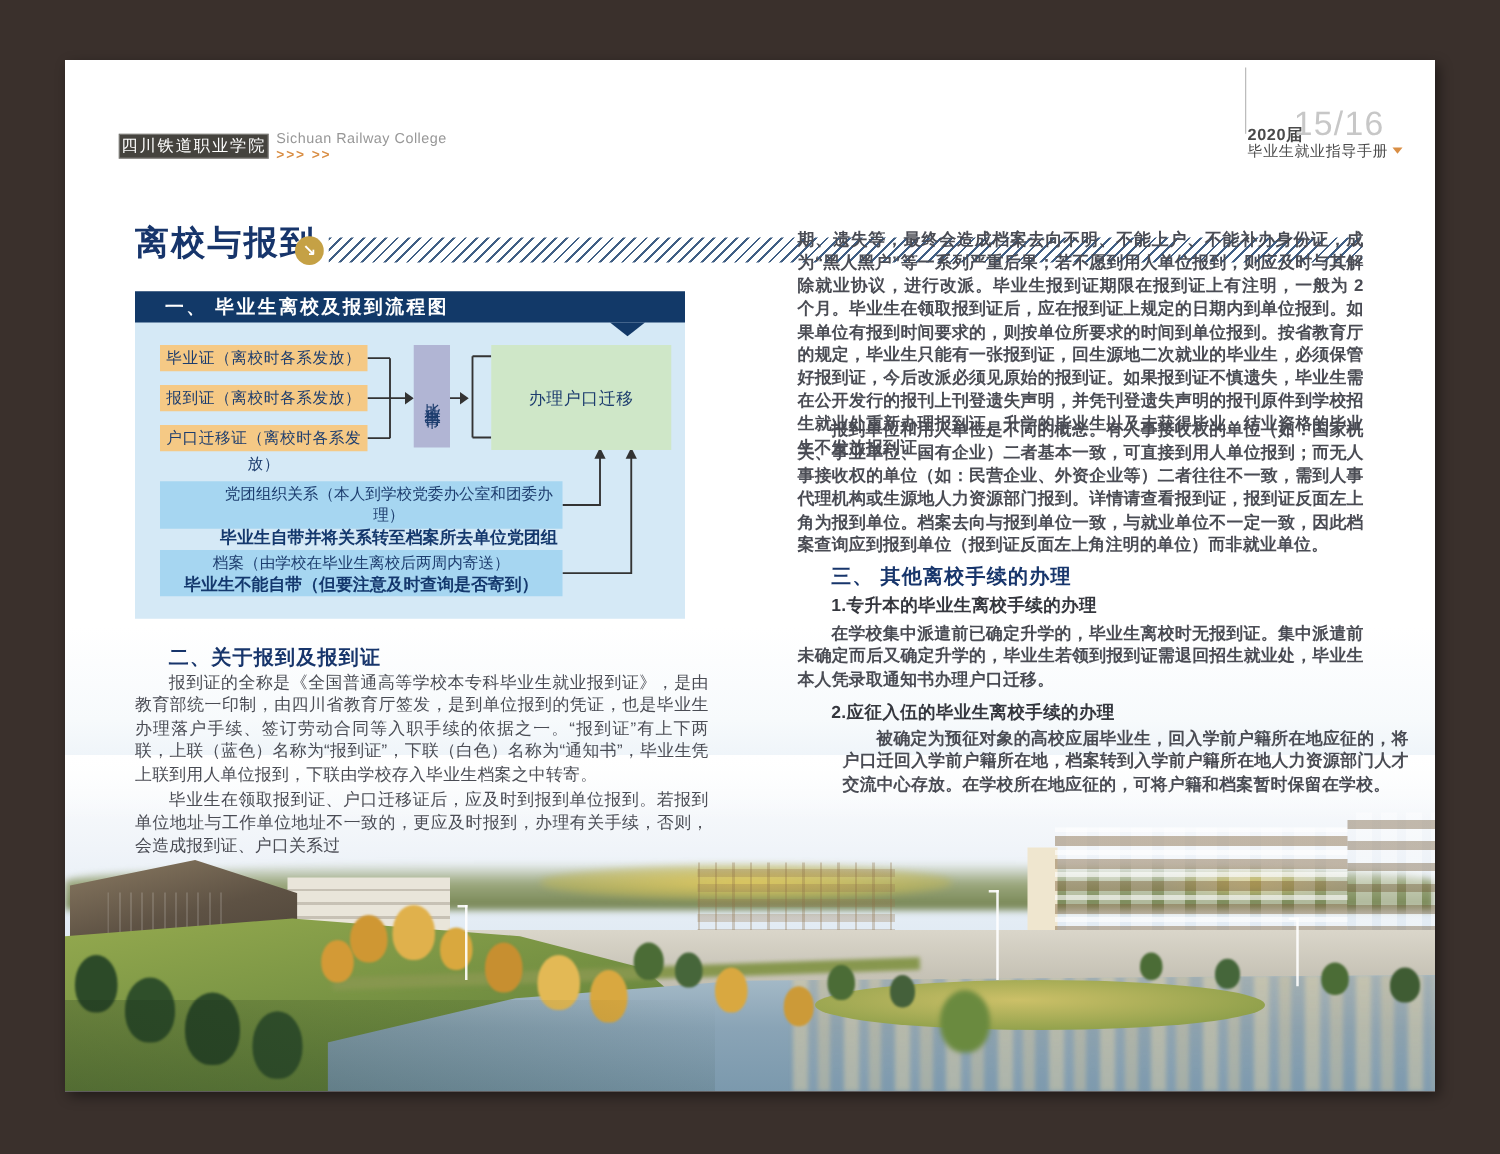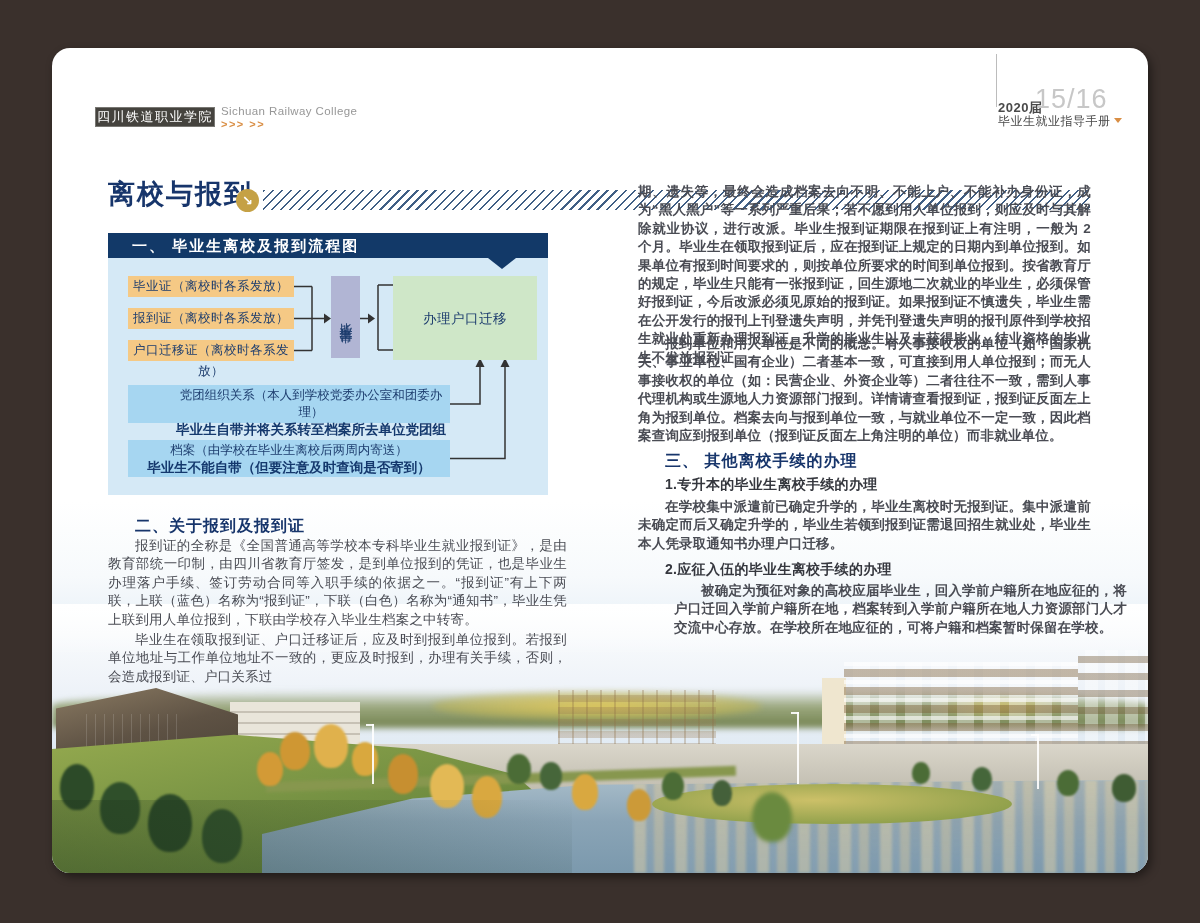--- a/index.html
+++ b/index.html
@@ -11,21 +11,20 @@
     overflow:hidden;
   }
   .canvas { position:absolute; inset:0; width:1200px; height:923px; }
 
   
   .page {
     position:absolute; left:52px; top:48px; width:1096px; height:825px;
     background:linear-gradient(180deg,#ffffff 0%,#ffffff 55%,#f7fafc 64%,#eef4f9 68%);
     box-shadow:3px 4px 10px rgba(0,0,0,.45);
     overflow:hidden;
-    border-radius:18px;
   }
   .layer-content { position:absolute; inset:0; z-index:2; }
   .layer-photo   { position:absolute; left:0; top:556px; width:1096px; height:269px; z-index:1; }
 
   
   .logo-box {
     position:absolute; left:43px; top:59px; width:120px; height:20px;
     background:#45433e; color:#fff; font-size:13px; letter-spacing:1.5px;
     text-align:center; line-height:20px;
     box-shadow:inset 0 0 0 1px rgba(255,255,255,.28);

